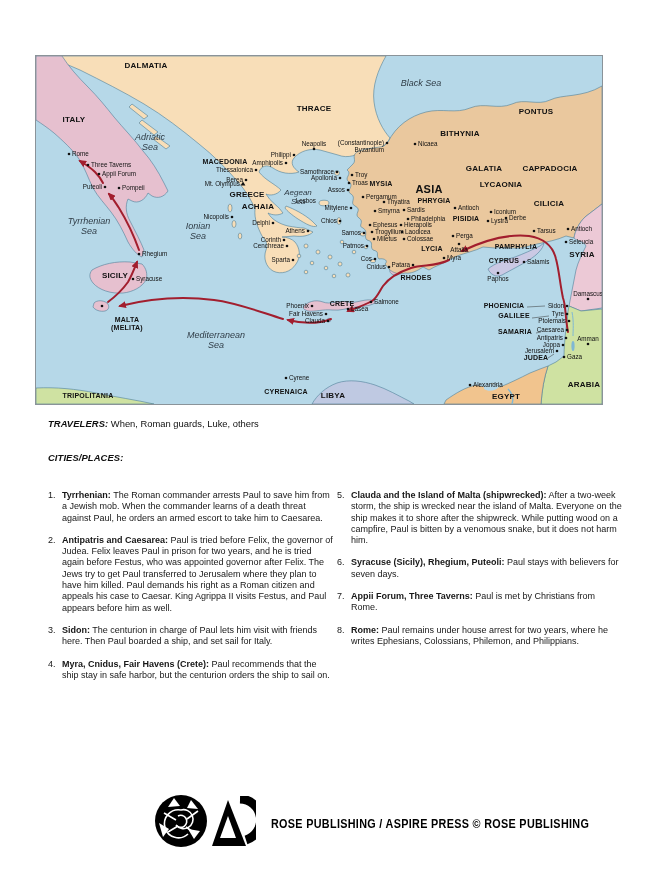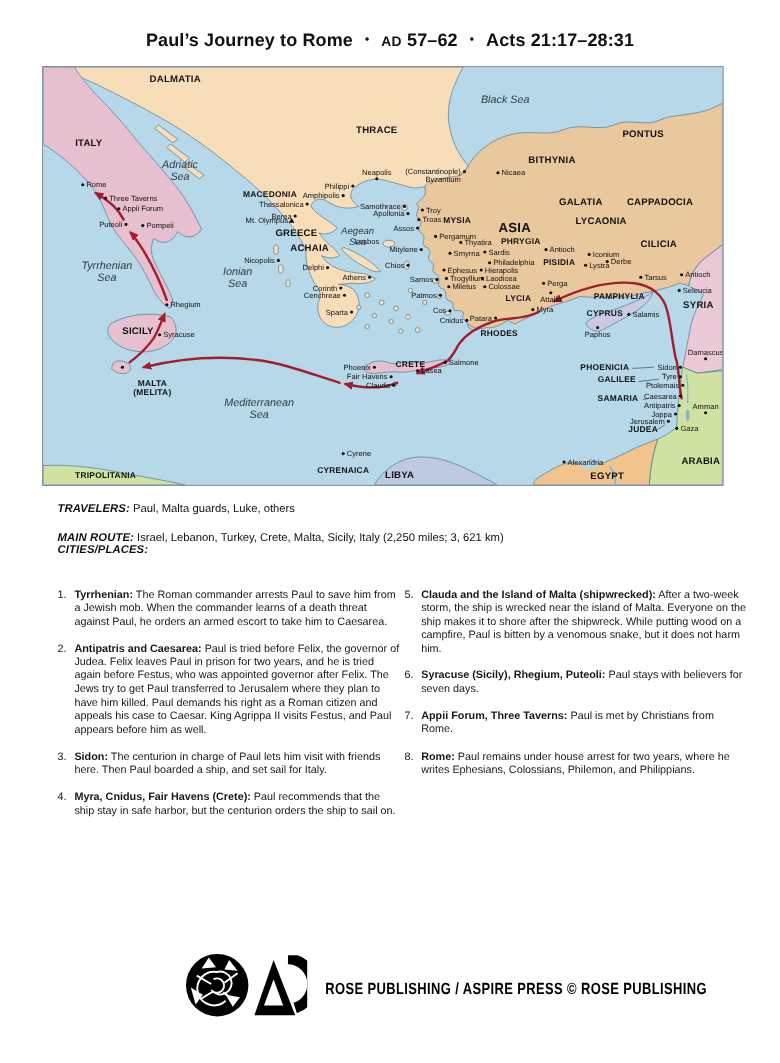--- a/index.html
+++ b/index.html
@@ -29,23 +29,20 @@
   #aspire-logo{position:absolute;left:210px;top:4px;}
   #footer-text{position:absolute;left:271px;top:24px;font-size:13.5px;font-weight:600;
                letter-spacing:.4px;white-space:nowrap;transform:scaleX(.8);
                transform-origin:left center;color:#000;}
 </style>
 </head>
 <body>
 
 <div id="page">
 
-  <div class="title">
-    <span>Paul’s Journey to Rome</span><span class="sep">•</span><span class="ad">AD</span>&nbsp;<span>57–62</span><span class="sep">•</span><span>Acts 21:17–28:31</span>
-  </div>
 
   <div id="map-wrap">
     <svg id="map-svg" width="566" height="348" viewBox="0 0 566 348">
       <defs>
         <marker id="arrow" markerUnits="userSpaceOnUse" markerWidth="8" markerHeight="7" refX="6" refY="3.5" orient="auto">
           <path d="M0,0 L8,3.5 L0,7 Z" fill="#a21e2e"></path>
         </marker>
       </defs>
       <rect x="0" y="0" width="566" height="348" fill="#b6d8e8"></rect>
 
@@ -312,25 +309,21 @@
           <circle cx="292" cy="265" r="1.3" fill="#111"></circle>
           <text x="289" y="267.2" text-anchor="end" font-size="6.3" fill="#111"><tspan x="289">Clauda</tspan></text>
           <circle cx="312" cy="253" r="1.3" fill="#111"></circle>
           <text x="315" y="255.2" text-anchor="start" font-size="6.3" fill="#111"><tspan x="315">Lasea</tspan></text>
         </g>
     </svg>
   </div>
 
   <div class="info-line" id="travelers">
     <span class="info-label">TRAVELERS:</span>
-    <span>Paul, Malta guards, Luke, others</span>
-  </div>
-  <div class="info-line" id="main-route">
-    <span class="info-label">MAIN ROUTE:</span>
-    <span>Israel, Lebanon, Turkey, Crete, Malta, Sicily, Italy (2,250 miles; 3, 621 km)</span>
+    <span>When, Roman guards, Luke, others</span>
   </div>
   <div class="info-line" id="cities-places">
     <span class="info-label">CITIES/PLACES:</span>
   </div>
 
   <div class="col" id="col1">
       <div class="entry">
         <span class="num">1.</span>
         <span class="body"><b>Tyrrhenian:</b> The Roman commander arrests Paul to save him from a Jewish mob. When the commander learns of a death threat against Paul, he orders an armed escort to take him to Caesarea.</span>
       </div>

